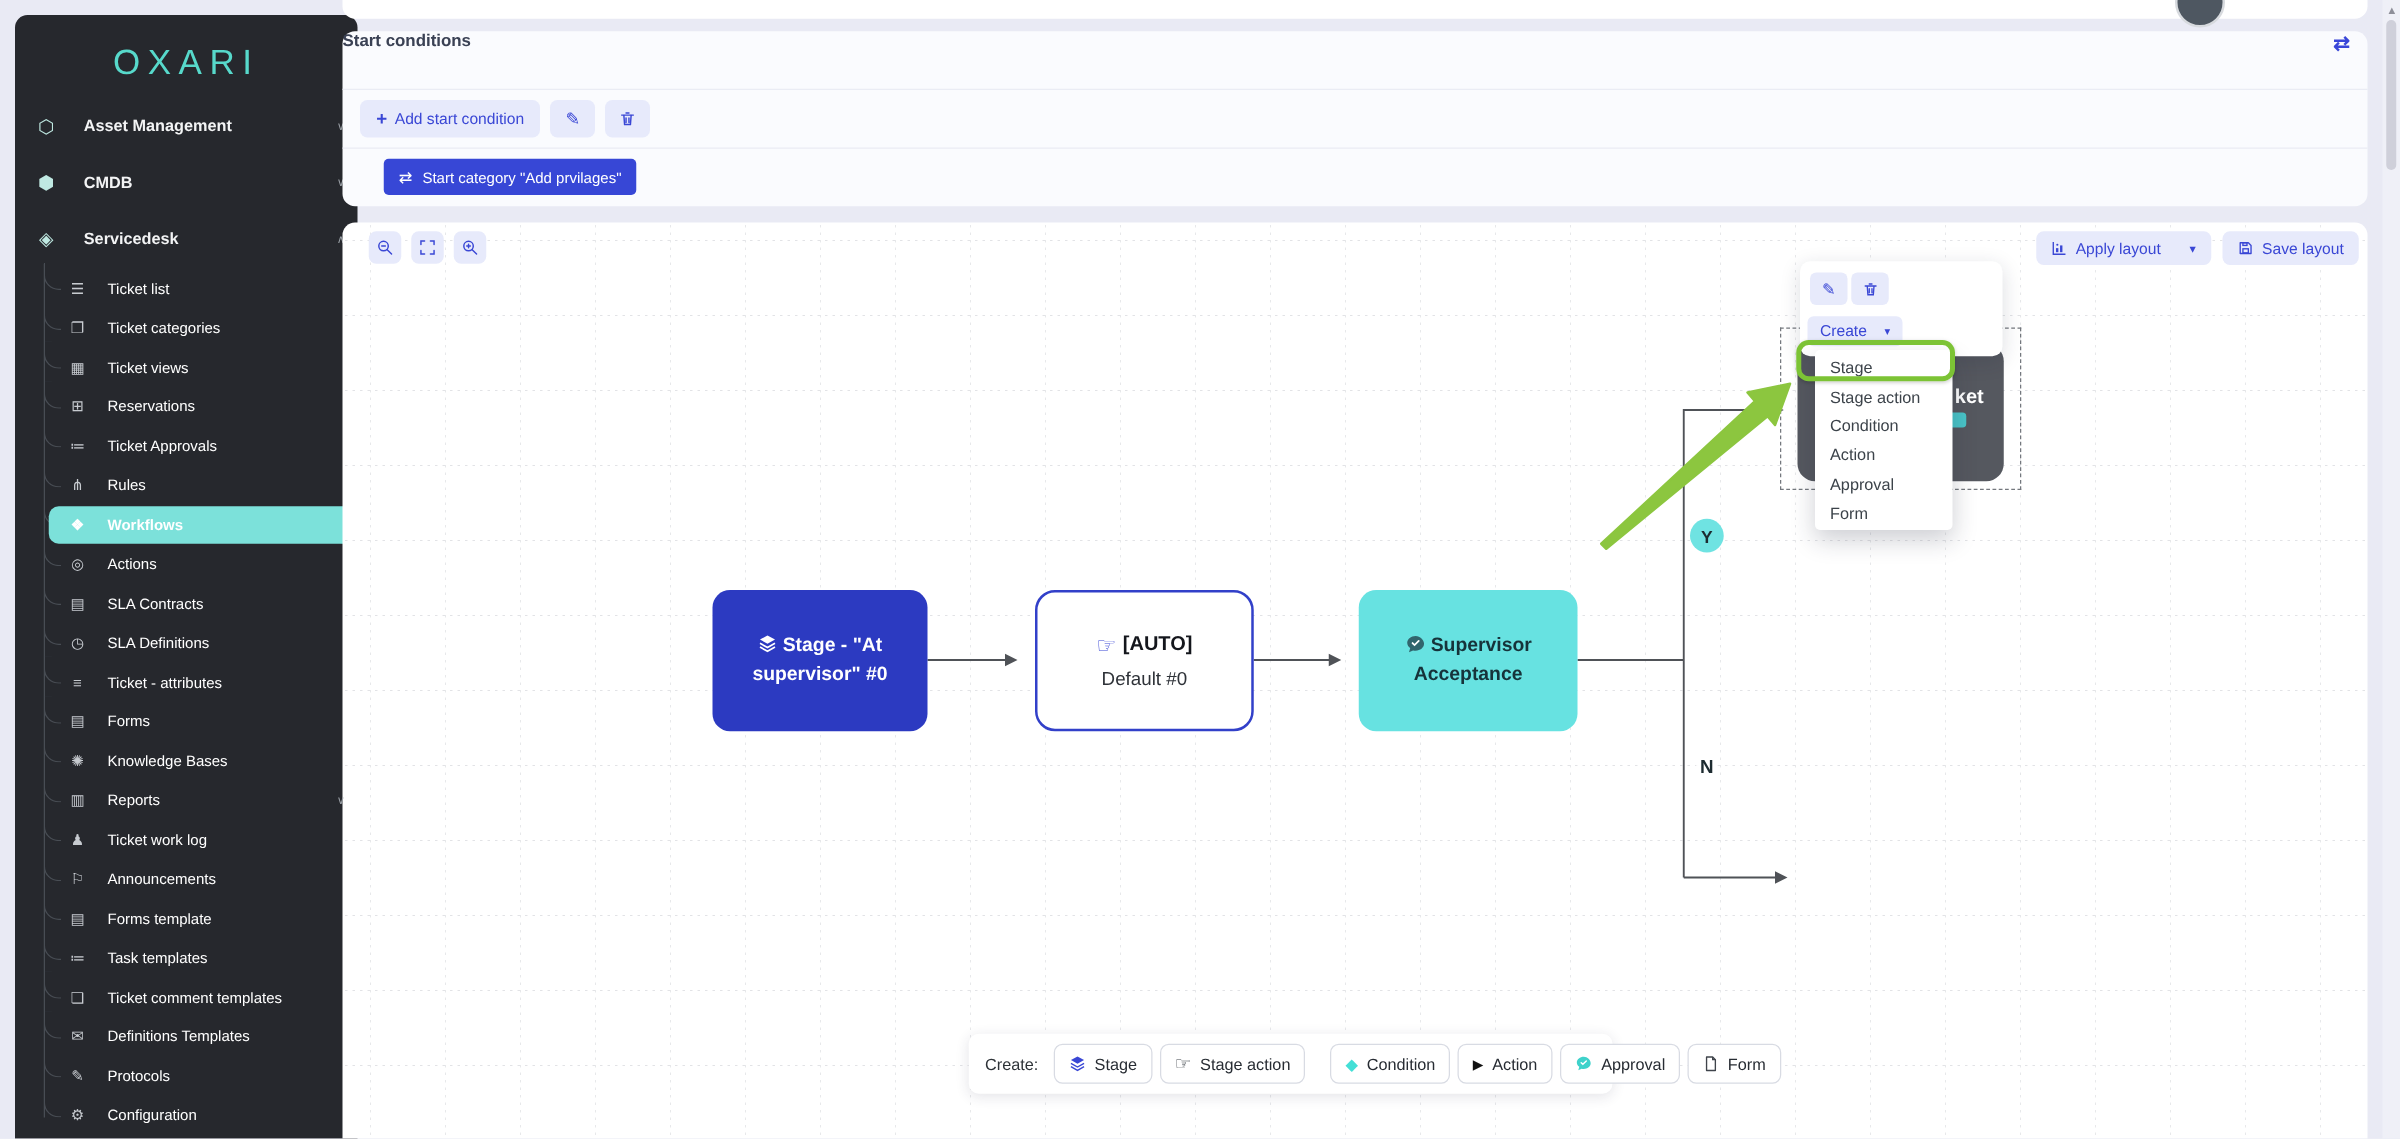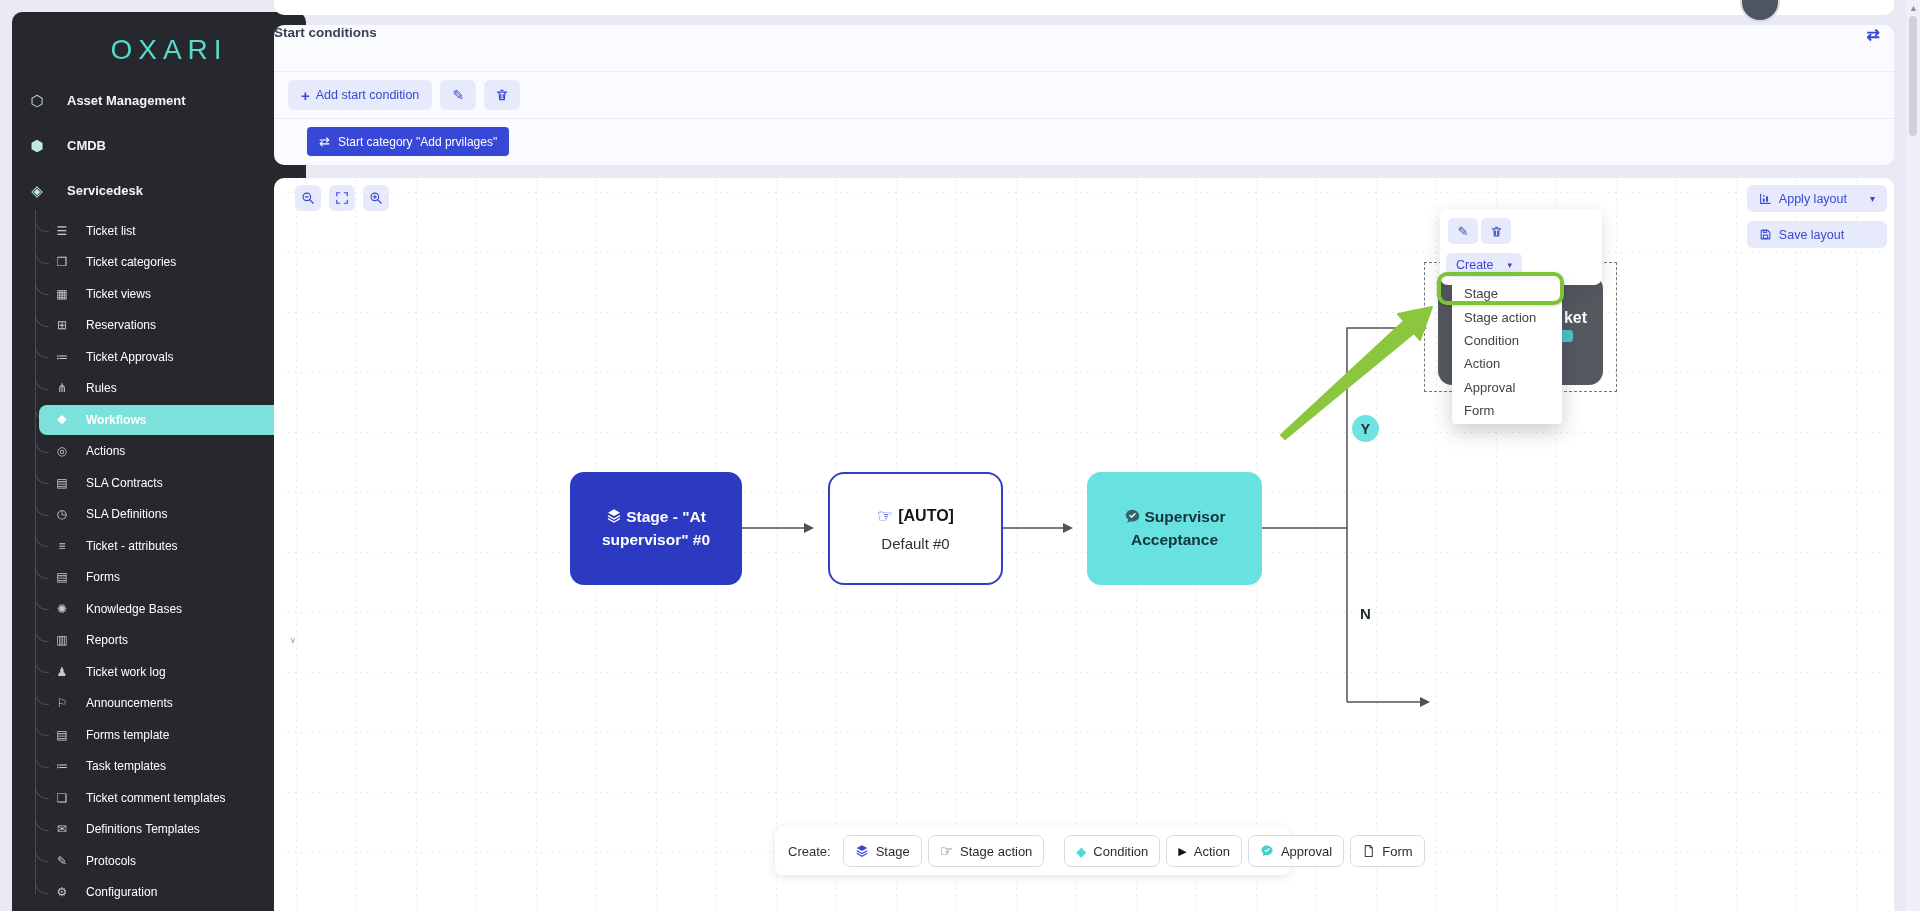--- a/index.html
+++ b/index.html
@@ -1,20 +1,20 @@
 <!DOCTYPE html>
 <html><head>
 <meta charset="utf-8">
 <style>
   html,body{margin:0;padding:0;}
   body{background:#e9eaf4;font-family:"Liberation Sans",sans-serif;-webkit-font-smoothing:antialiased;}
   .page{position:relative;width:1920px;height:911px;background:#e9eaf4;overflow:hidden;}
 
   
-  .sidebar{position:absolute;left:12px;top:12px;width:274px;height:899px;background:#26282d;border-radius:10px 10px 0 0;color:#e8eaec;padding-left:20px;}
+  .sidebar{position:absolute;left:12px;top:12px;width:274px;height:899px;background:#26282d;border-radius:10px 10px 0 0;color:#e8eaec;}
   .logo{margin-top:22px;text-align:center;font-size:28px;letter-spacing:6px;color:#57d9cb;font-weight:400;}
   .nav-top{position:absolute;left:0;top:66px;width:100%;}
   .nav-item{position:relative;height:45px;display:flex;align-items:center;}
   .nav-item .nicon{position:absolute;left:14px;width:22px;text-align:center;color:#bfe9e2;font-size:15px;}
   .nav-item .nlabel{padding-left:55px;font-size:13px;font-weight:700;color:#f3f4f5;}
   .nav-item .nchev{position:absolute;right:10px;font-size:9px;color:#9aa0a6;}
   .submenu{position:absolute;left:0;top:203px;width:100%;}
   .submenu::before{content:"";position:absolute;left:23px;top:-4px;bottom:14px;border-left:1.5px solid #484d54;}
   .sub-item{position:relative;height:31.5px;display:flex;align-items:center;}
   .sub-item::before{content:"";position:absolute;left:23px;top:-5px;width:13px;height:21px;border-left:1.5px solid #484d54;border-bottom:1.5px solid #484d54;border-bottom-left-radius:12px;}
@@ -37,21 +37,21 @@
   .btn-lav{display:inline-flex;align-items:center;justify-content:center;gap:6px;background:#e7eafb;border:none;border-radius:6px;color:#3a47d5;font-size:12.5px;font-weight:500;height:30px;padding:0 13px;font-family:inherit;cursor:pointer;}
   .btn-icon{width:36px;padding:0;}
   .panel-row3{position:relative;height:45px;display:flex;align-items:center;padding-left:33px;}
   .chip-blue{display:inline-flex;align-items:center;gap:8px;background:#3747d6;color:#fff;border:none;border-radius:4px;height:29px;padding:0 12px;font-size:12px;font-weight:500;font-family:inherit;cursor:pointer;}
 
   
   .canvas{position:absolute;left:274px;top:178px;width:1620px;height:733px;background:#ffffff;border-radius:10px 10px 0 0;overflow:hidden;}
   .gridsvg{position:absolute;left:0;top:0;z-index:0;}
   .cv-toolbar{position:absolute;left:21px;top:7px;display:flex;gap:8px;z-index:20;}
   .cv-btn{width:26px;height:26px;background:#e7eafb;border:none;border-radius:6px;display:flex;align-items:center;justify-content:center;color:#3a47d5;cursor:pointer;}
-  .cv-right{position:absolute;right:7px;top:7px;display:flex;gap:9px;z-index:20;flex-direction:column;}
+  .cv-right{position:absolute;right:7px;top:7px;display:flex;gap:9px;z-index:20;}
   .cv-rbtn{height:27px;background:#e7eafb;border:none;border-radius:6px;display:inline-flex;align-items:center;gap:7px;padding:0 12px;color:#3a47d5;font-size:12.5px;font-weight:500;font-family:inherit;cursor:pointer;}
 
   .node{position:absolute;display:flex;align-items:center;justify-content:center;text-align:center;border-radius:14px;box-sizing:border-box;z-index:5;line-height:1.45;}
   .node-stage{left:296px;top:294px;width:172px;height:113px;background:#2c3ac1;color:#fff;font-size:15.5px;font-weight:600;padding:0 10px;}
   .node-auto{left:554px;top:294px;width:175px;height:113px;background:#fff;border:2px solid #3240c9;border-radius:16px;flex-direction:column;}
   .node-auto .l1{font-size:16px;font-weight:700;color:#14161c;display:flex;align-items:center;gap:5px;}
   .node-auto .l1 .hand{color:#3a47d5;font-size:18px;font-weight:400;}
   .node-auto .l2{font-size:15px;color:#2e3238;margin-top:4px;}
   .node-approval{left:813px;top:294px;width:175px;height:113px;background:#67e2e1;color:#16333a;font-size:15.5px;font-weight:600;padding:0 14px;}
   .node-dark{background:#55585f;color:#fff;font-size:15.5px;font-weight:600;}

